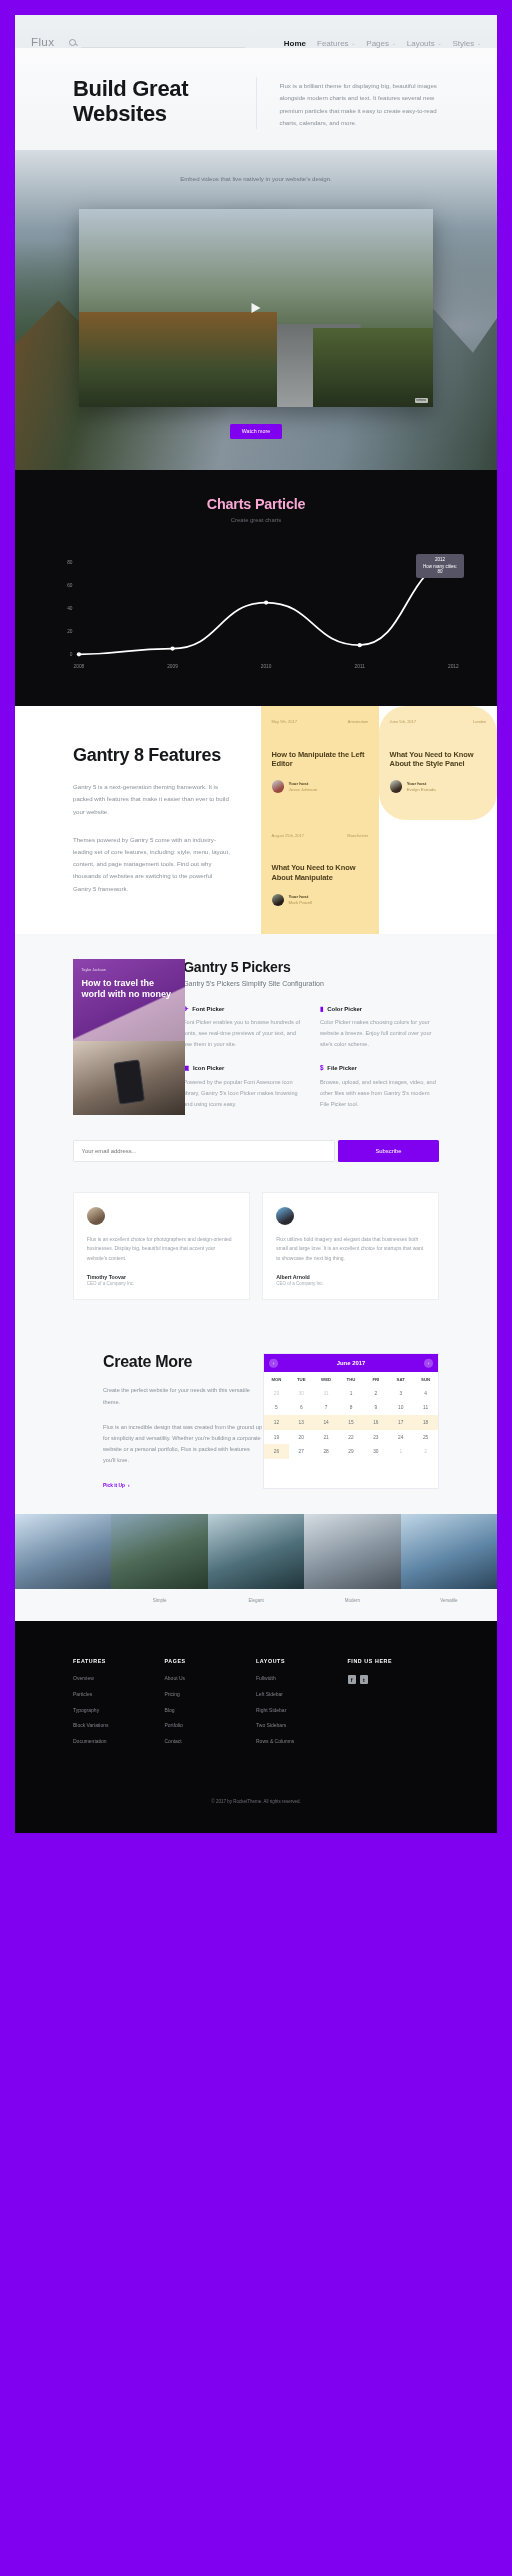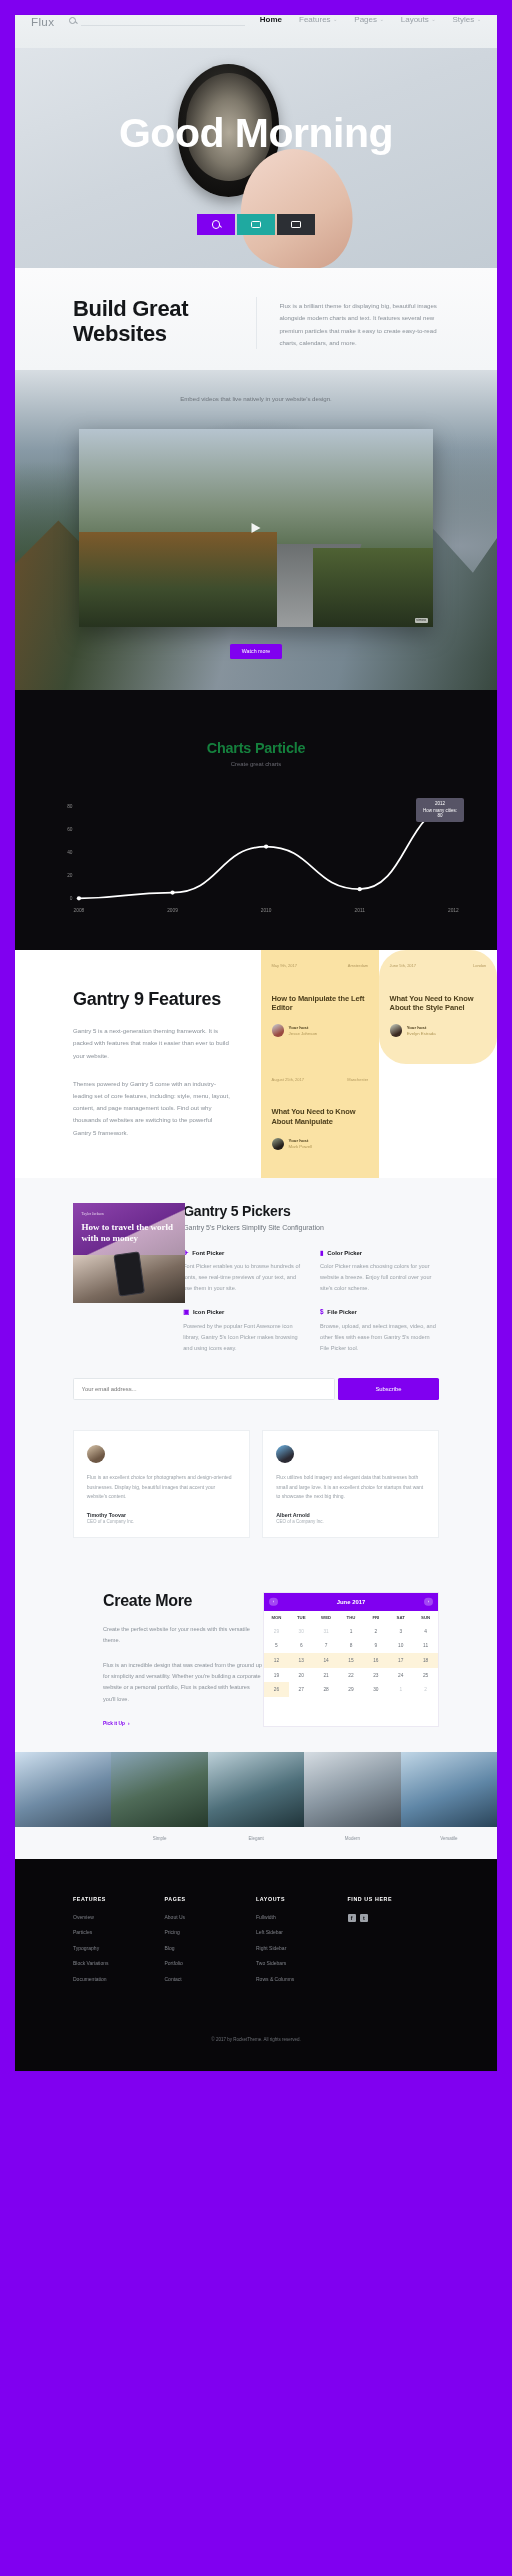--- a/index.html
+++ b/index.html
@@ -17,33 +17,33 @@
   }
   .inner {
     width:482px; margin:0 auto; background:#fff;
     box-shadow:0 0 0 0.5px rgba(0,0,0,.04);
     overflow:hidden;
   }
 
   
   .nav {
     height:33px; background:#eceff1;
-    display:flex; align-items:flex-start; padding:0 16px;
+    display:flex; align-items:flex-end; padding:0 16px;
     background:linear-gradient(180deg,#eef1f3 0%, #e9edef 100%);
   }
   .logo { font-size:11.7px; font-weight:400; color:#8d949b; letter-spacing:0.3px; }
   .searchwrap { margin-left:15px; display:flex; align-items:center; width:176px; }
   .search-ico { width:7px;height:7px;border:0.9px solid #9aa1a8;border-radius:50%; position:relative; }
   .search-ico:after{content:"";position:absolute;width:2.7px;height:0.9px;background:#9aa1a8;transform:rotate(45deg);right:-2.1px;bottom:0.5px;}
   .search-input {
     border:0; border-bottom:0.5px solid #d8dde1; background:transparent;
     margin-left:4.3px; flex:1; font-size:6.4px; color:#777; padding:1.6px 1.1px; outline:none;
     font-family:"Liberation Sans",sans-serif;
   }
-  .menu { margin-left:auto; display:flex; align-items:center; gap:17px; }
+  .menu { margin-left:auto; display:flex; align-items:center; gap:11px; }
   .menu-item { font-size:8px; color:#9aa1a8; display:flex; align-items:center; gap:2.7px; cursor:pointer; }
   .menu-item.active { color:#1b1d20; font-weight:700; }
   .caret { font-size:4.8px; color:#b0b6bb; }
 
   
   .hero {
     height:220px; position:relative; overflow:hidden;
     background:linear-gradient(160deg,#dfe4e9 0%,#cfd6dd 45%,#c3ccd4 100%);
   }
   .cupshape {
@@ -137,21 +137,21 @@
   .vp-brand .chip{background:rgba(255,255,255,.8);color:#333;padding:0.5px 1.6px;border-radius:1.1px;font-size:3.7px;}
   .watchwrap { position:absolute; left:0; right:0; bottom:31px; text-align:center; }
   .watchbtn {
     display:inline-block; background:#8000f0; color:#fff; font-size:5.3px;
     padding:4.8px 11.7px; border-radius:1.6px; border:0; cursor:pointer;
     font-family:"Liberation Sans",sans-serif;
   }
 
   
   .chartsec { background:#0b0a0d; padding:25.6px 0 30px 0; position:relative; }
-  .chart-h { text-align:center; font-size:14.4px; font-weight:700; color:#15803d; letter-spacing:-0.2px;margin-top:24px; }
+  .chart-h { text-align:center; font-size:14.4px; font-weight:700; color:#f9a8d4; letter-spacing:-0.2px; }
   .chart-sub { text-align:center; font-size:5.9px; color:#6a6a72; margin-top:5.3px; }
   .chartbox { position:relative; height:139px; margin:14px 33px 0 33px; }
   .worldmap {
     position:absolute; inset:0;
     background-image:radial-gradient(#2a2a36 0.5px, transparent 0.5px);
     background-size:3.2px 3.2px;
     opacity:.75;
     -webkit-mask-image:radial-gradient(ellipse 40% 55% at 22% 55%, #000 60%, transparent 62%),
                        radial-gradient(ellipse 16% 40% at 46% 72%, #000 60%, transparent 62%),
                        radial-gradient(ellipse 22% 38% at 58% 32%, #000 60%, transparent 62%),
@@ -191,23 +191,22 @@
   .av2{background:linear-gradient(150deg,#cfd7c8 0%,#3b2a22 70%);}
   .av3{background:linear-gradient(150deg,#cbb9a0 0%,#2f2620 70%);}
   .av4{background:linear-gradient(150deg,#9aa58e 0%,#241e1a 70%);}
   .nc-hl { font-size:4.3px; font-weight:700; color:#4d3f1c; }
   .nc-hn { font-size:4.3px; color:#b09656; margin-top:1.1px; }
 
   
   .picksec { display:flex; background:#f7f8fa; padding:25.6px 0 21.3px 0; }
   .pick-l { width:34%; padding-left:58px; }
   .promo {
-    width:112px; height:100px; position:relative; overflow:hidden;
+    width:112px; height:156px; position:relative; overflow:hidden;
     background:linear-gradient(155deg,#8e44ad 0%,#6d2b8f 38%,#c7a6c4 39%,#8f7d8c 100%);
-    font-family:Liberation Serif, serif;
   }
   .promo-img{position:absolute;left:0;bottom:0;width:100%;height:48%;background:linear-gradient(160deg,#d8c9bd 0%,#7a6a5e 55%,#3b332c 100%);}
   .promo-phone{position:absolute;left:50%;bottom:8%;transform:translateX(-50%) rotate(-8deg);width:25.6px;height:42px;background:#1c1c20;border-radius:3.2px;border:1.1px solid #3a3a42;}
   .promo-kick{position:absolute;top:8.5px;left:8.5px;font-size:3.7px;color:#e8d6ef;}
   .promo-h{position:absolute;top:19px;left:8.5px;right:8.5px;font-size:9px;line-height:1.18;font-weight:700;color:#fff;}
   .pick-r { width:66%; padding:0 58px 0 4.3px; }
   .pick-h { font-size:14px; font-weight:700; color:#15171a; letter-spacing:-0.2px; }
   .pick-sub { font-size:7px; color:#6d747c; margin-top:4.3px; }
   .pick-grid { display:grid; grid-template-columns:1fr 1fr; gap:15px 18px; margin-top:19px; }
   .pg-h { display:flex; align-items:center; gap:3.7px; font-size:5.9px; font-weight:700; color:#15171a; }
@@ -304,36 +303,20 @@
         <span>Layouts</span>
         <span class="caret">⌄</span>
       </div>
       <div class="menu-item">
         <span>Styles</span>
         <span class="caret">⌄</span>
       </div>
     </div>
   </div>
 
-  <div class="hero">
-    <div class="cupshape"></div>
-    <div class="hand"></div>
-    <div class="hero-title">Good Morning</div>
-    <div class="hero-btns">
-      <div class="hero-btn hb-purple">
-        <span class="hb-ico"></span>
-      </div>
-      <div class="hero-btn hb-teal">
-        <span class="hb-cam"></span>
-      </div>
-      <div class="hero-btn hb-dark">
-        <span class="hb-mon"></span>
-      </div>
-    </div>
-  </div>
 
   <div class="build">
     <div class="build-l">
       <div class="build-h">Build Great Websites</div>
     </div>
     <div class="build-r">
       <div class="build-p">Flux is a brilliant theme for displaying big, beautiful images alongside modern charts and text. It features several new premium particles that make it easy to create easy-to-read charts, calendars, and more.</div>
     </div>
   </div>
 
@@ -380,21 +363,21 @@
           </svg>
       <div class="tipbox" id="chart-tip" style="left: 88.4359%; top: 12.2906%;">
         <div class="tip-t">2012</div>
         <div class="tip-v">How many cities: 80</div>
       </div>
     </div>
   </div>
 
   <div class="featsec">
     <div class="feat-l">
-      <div class="feat-h">Gantry 9 Features</div>
+      <div class="feat-h">Gantry 8 Features</div>
       <div class="feat-p">Gantry 5 is a next-generation theming framework. It is packed with features that make it easier than ever to build your website.</div>
       <div class="feat-p">Themes powered by Gantry 5 come with an industry-leading set of core features, including: style, menu, layout, content, and page management tools. Find out why thousands of websites are switching to the powerful Gantry 5 framework.</div>
     </div>
     <div class="feat-r">
       <div class="newscard nc-a">
         <div class="nc-meta">
           <span>May 9th, 2017</span>
           <span>Amsterdam</span>
         </div>
         <div class="nc-title">How to Manipulate the Left Editor</div>

